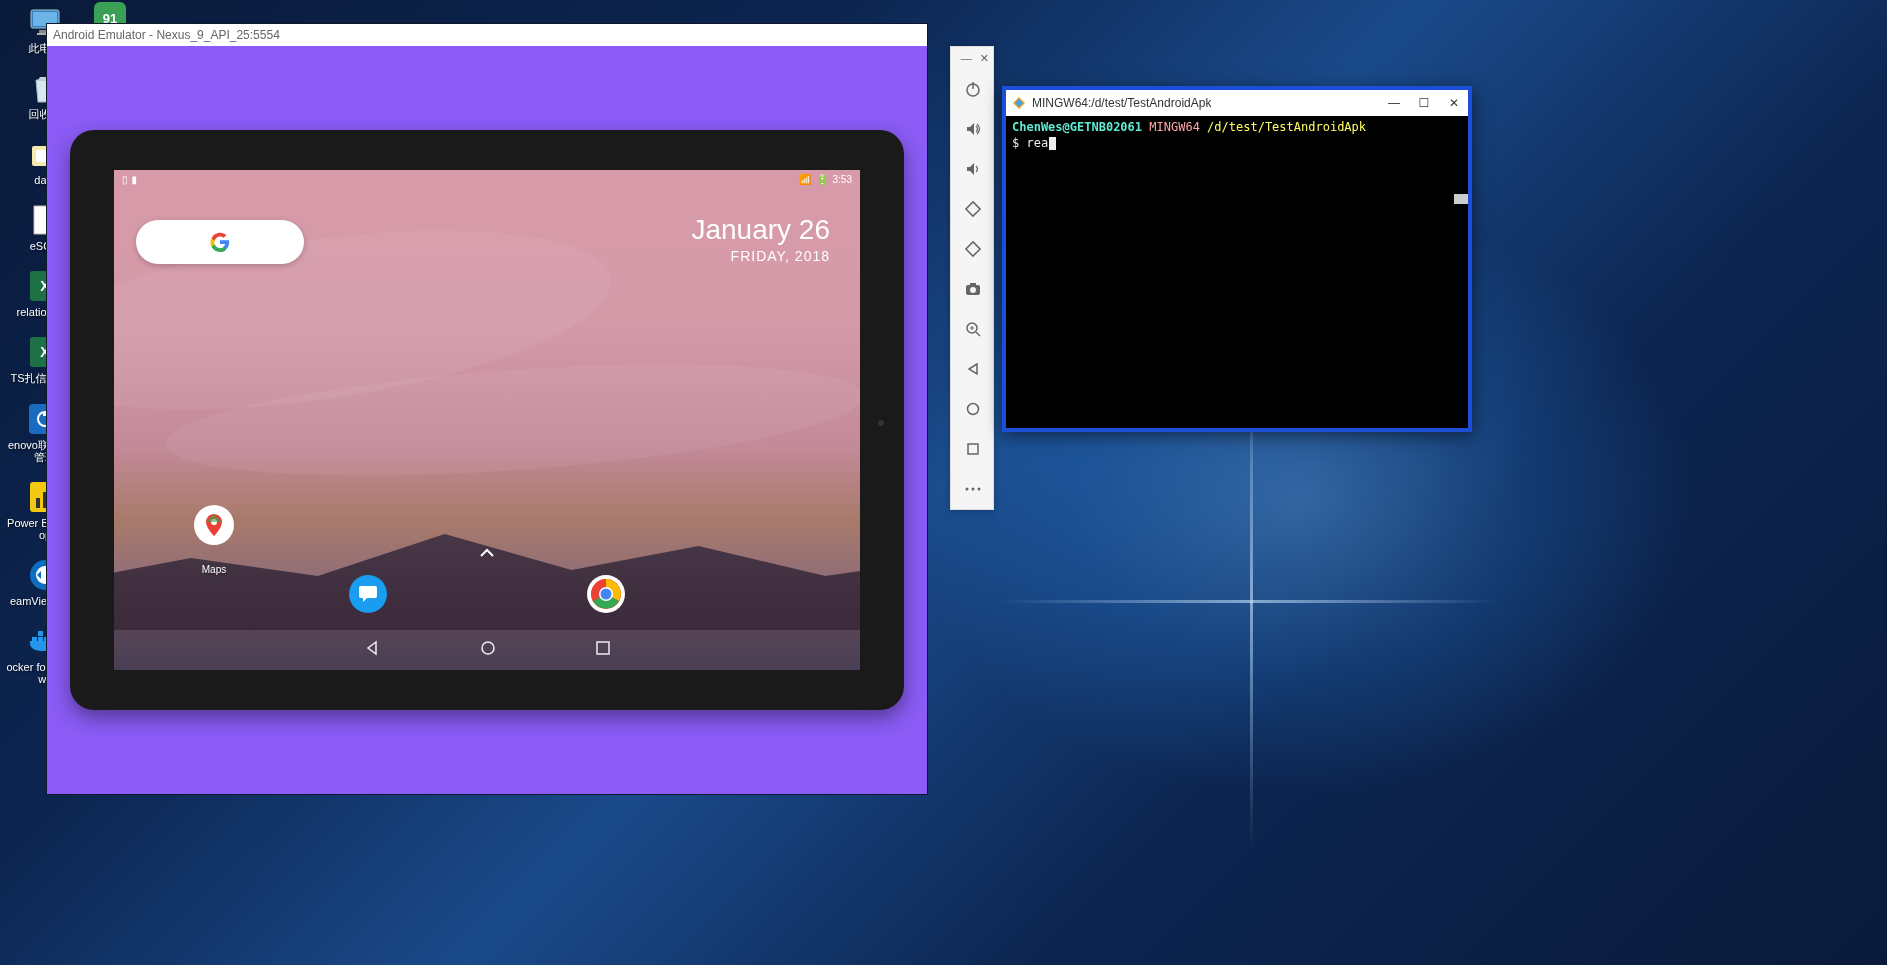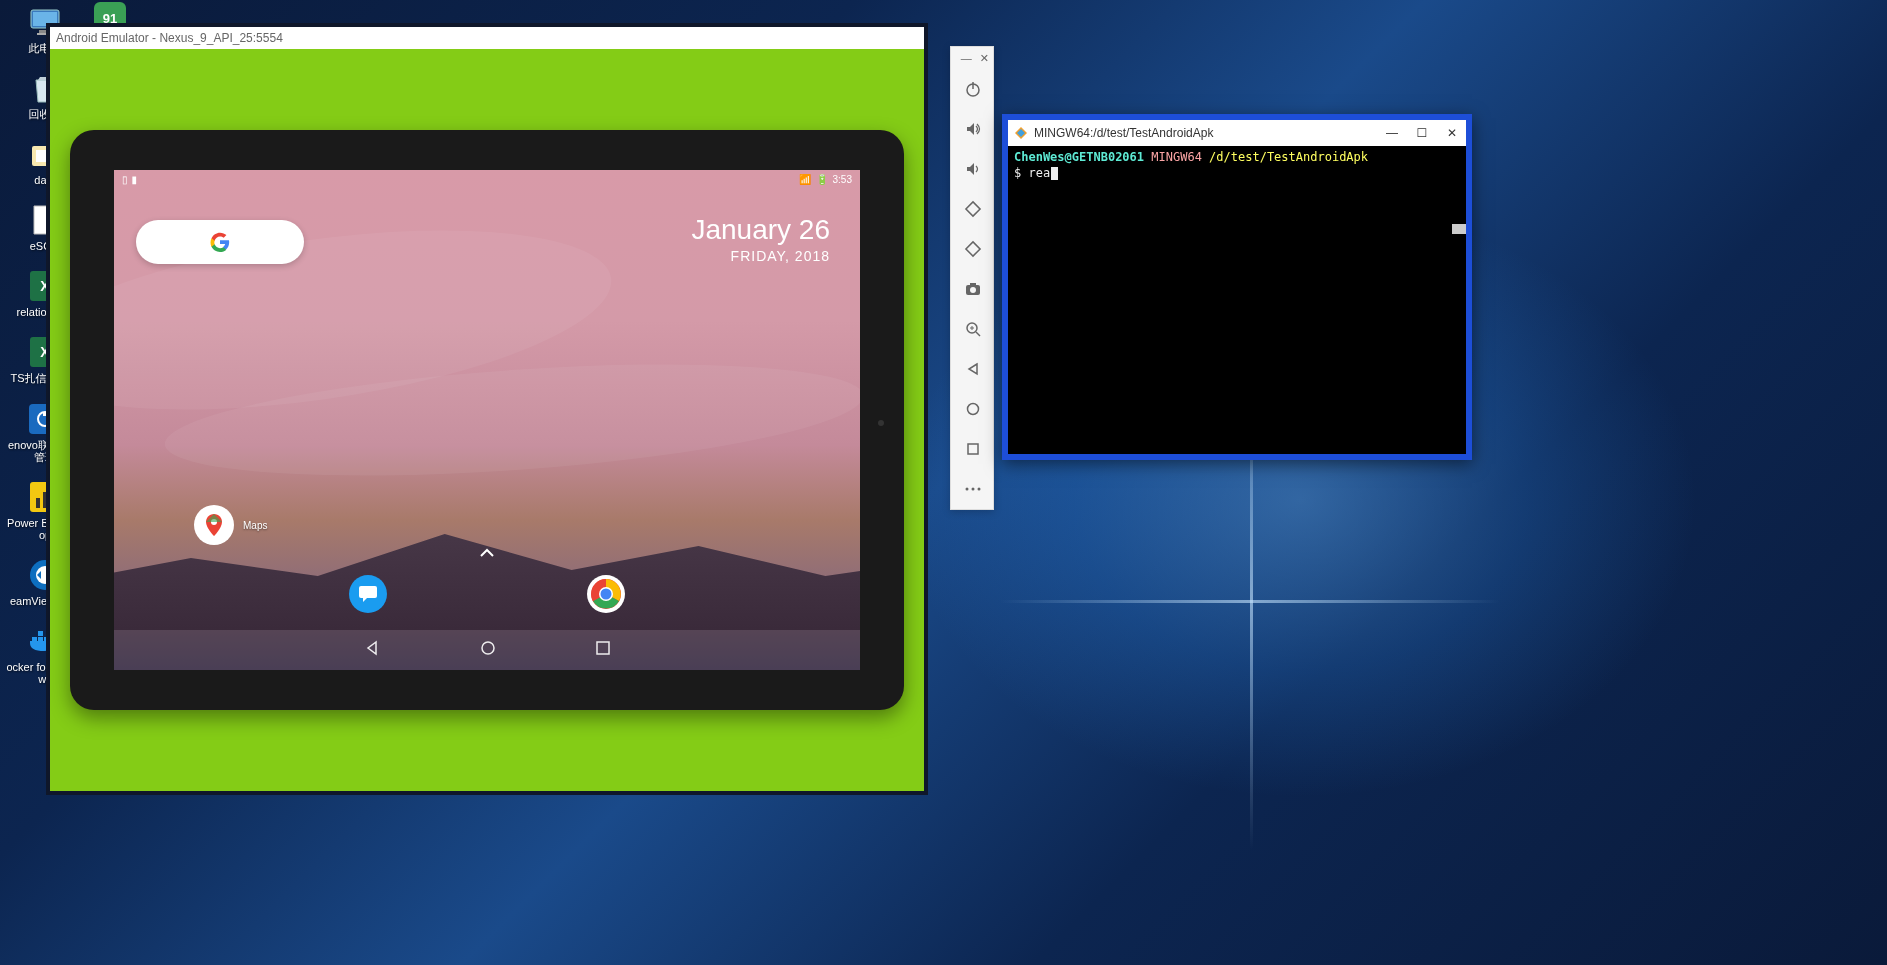--- a/index.html
+++ b/index.html
@@ -74,22 +74,22 @@
   cursor: pointer;
 }
 .desktop-icon-2 .ic { width: 36px; height: 36px; display:flex;justify-content:center;}
 .desktop-icon-2 .lbl { color:#fff; font-size:11px; text-shadow:1px 1px 2px rgba(0,0,0,0.7);}
 
 
 .emulator-window {
   position: absolute;
   top: 23px; left: 46px;
   width: 882px; height: 772px;
-  background: #84cc16;
-  border: 4px solid #0f172a;
+  background: #8b5cf6;
+  border: 1px solid #0f172a;
 }
 .emulator-title {
   height: 22px;
   background: #fff;
   color: #666;
   font-size: 12px;
   padding-left: 6px;
   display: flex; align-items: center;
 }
 .emulator-body {
@@ -156,21 +156,21 @@
 .date-block {
   position: absolute;
   top: 44px; right: 30px;
   text-align: right;
   color: #fff;
 }
 .date-main { font-size: 28px; font-weight: 400; }
 .date-sub { font-size: 14px; letter-spacing: 1px; margin-top: 2px; }
 .app-icon {
   position: absolute;
-  display: flex; flex-direction: row; align-items: center; gap: 9px;
+  display: flex; flex-direction: column; align-items: center; gap: 19px;
 }
 .app-icon .bubble { width: 40px; height: 40px; border-radius: 50%; display:flex;align-items:center;justify-content:center;}
 .app-icon .albl { color: #fff; font-size: 10px; text-shadow: 0 1px 2px rgba(0,0,0,0.5);}
 .dock-arrow {
   position: absolute;
   bottom: 108px; left: 50%;
   transform: translateX(-50%);
   color: #fff;
 }
 .dock {
@@ -212,23 +212,22 @@
   color: #666;
   cursor: pointer;
 }
 
 
 .term-window {
   position: absolute;
   top: 86px; left: 1002px;
   width: 470px; height: 346px;
   background: #000;
-  border: 6px solid #1d4ed8;
+  border: 4px solid #1d4ed8;
   box-shadow: 0 4px 16px rgba(0,0,0,0.5);
-  margin-top: 28px;
 }
 .term-titlebar {
   height: 26px;
   background: #fff;
   display: flex; align-items: center;
   padding: 0 6px;
   font-size: 12px;
   color: #333;
 }
 .term-title-icon {

